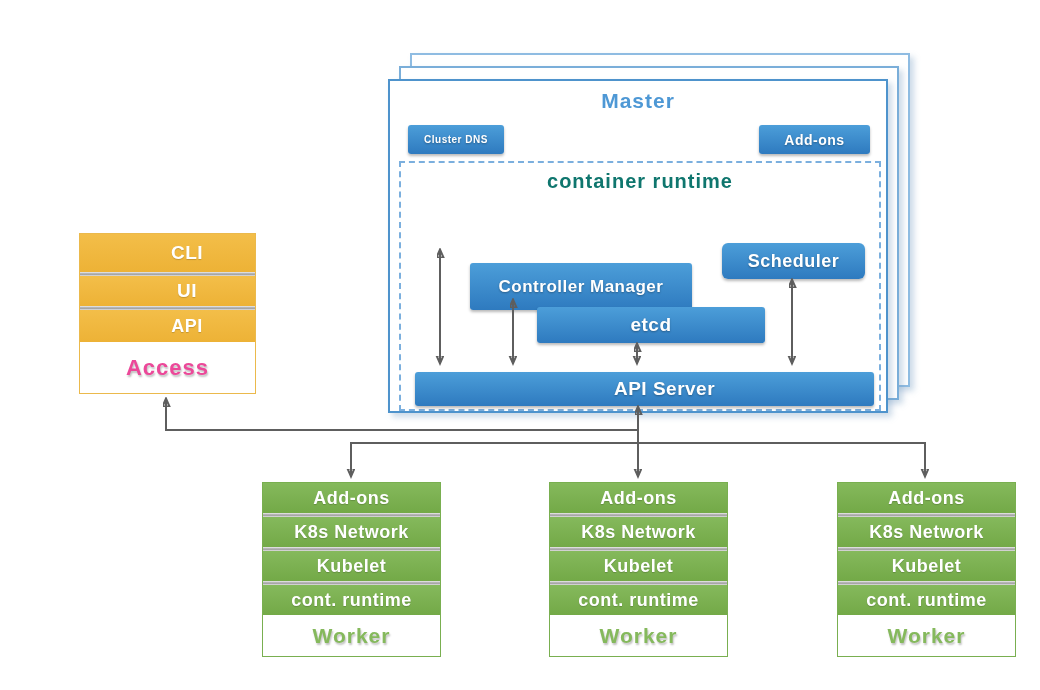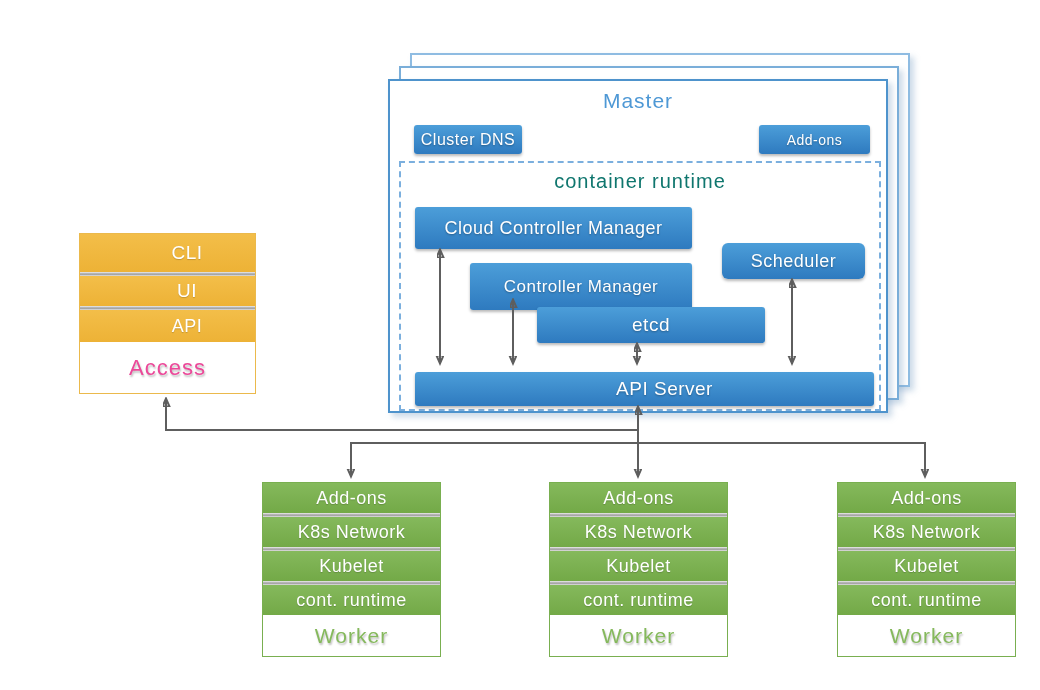--- a/index.html
+++ b/index.html
@@ -4,20 +4,21 @@
 <style>
   * { margin: 0; padding: 0; box-sizing: border-box; }
   html, body { background: #ffffff; }
   body { font-family: "Liberation Sans", sans-serif; }
   .canvas {
     position: relative;
     width: 1040px;
     height: 690px;
     background: #ffffff;
     overflow: hidden;
+    font-weight: bold;
   }
 
   
   .card {
     position: absolute;
     width: 500px;
     height: 334px;
     background: #ffffff;
     box-shadow: 4px 4px 6px rgba(110, 150, 190, 0.35);
   }
@@ -58,21 +59,21 @@
     align-items: center;
     justify-content: center;
     color: #ffffff;
     background: linear-gradient(to bottom, #4c9ed9, #2e7abf);
     border-radius: 3px;
     box-shadow: 0 2px 3px rgba(0,0,0,0.28);
     letter-spacing: 0.5px;
     text-shadow: 0 1px 2px rgba(0,0,0,0.3);
     white-space: nowrap;
   }
-  .cluster-dns { left: 24px;  top: 44px;  width: 108px; height: 29px; font-size: 16px; }
+  .cluster-dns { left: 18px;  top: 44px;  width: 96px; height: 29px; font-size: 10px; }
   .addons-m    { left: 369px; top: 44px;  width: 111px; height: 29px; font-size: 14px; }
   .ccm   { left: 14px;  top: 44px;  width: 277px; height: 42px; font-size: 18px; }
   .cm    { left: 69px;  top: 100px; width: 222px; height: 47px; font-size: 17px; }
   .sched { left: 321px; top: 80px;  width: 143px; height: 36px; font-size: 18px; border-radius: 6px; }
   .etcd  { left: 136px; top: 144px; width: 228px; height: 36px; font-size: 19px; }
   .apis  { left: 14px;  top: 209px; width: 459px; height: 34px; font-size: 19px; padding-left: 40px; }
 
   
   .access-stack {
     position: absolute;
@@ -171,21 +172,20 @@
   <div class="card back1"></div>
 
   <div class="card front">
     <div class="master-title">Master</div>
 
     <div class="bb cluster-dns">Cluster DNS</div>
     <div class="bb addons-m">Add-ons</div>
 
     <div class="cr-box">
       <div class="cr-title">container runtime</div>
-      <div class="bb ccm">Cloud Controller Manager</div>
       <div class="bb cm">Controller Manager</div>
       <div class="bb sched">Scheduler</div>
       <div class="bb etcd">etcd</div>
       <div class="bb apis">API Server</div>
     </div>
   </div>
 
   <svg class="wires" viewBox="0 0 1040 690" xmlns="http://www.w3.org/2000/svg">
     <defs>
       <marker id="arr" orient="auto-start-reverse" markerUnits="userSpaceOnUse" markerWidth="10" markerHeight="9" refX="7.5" refY="3.5">

